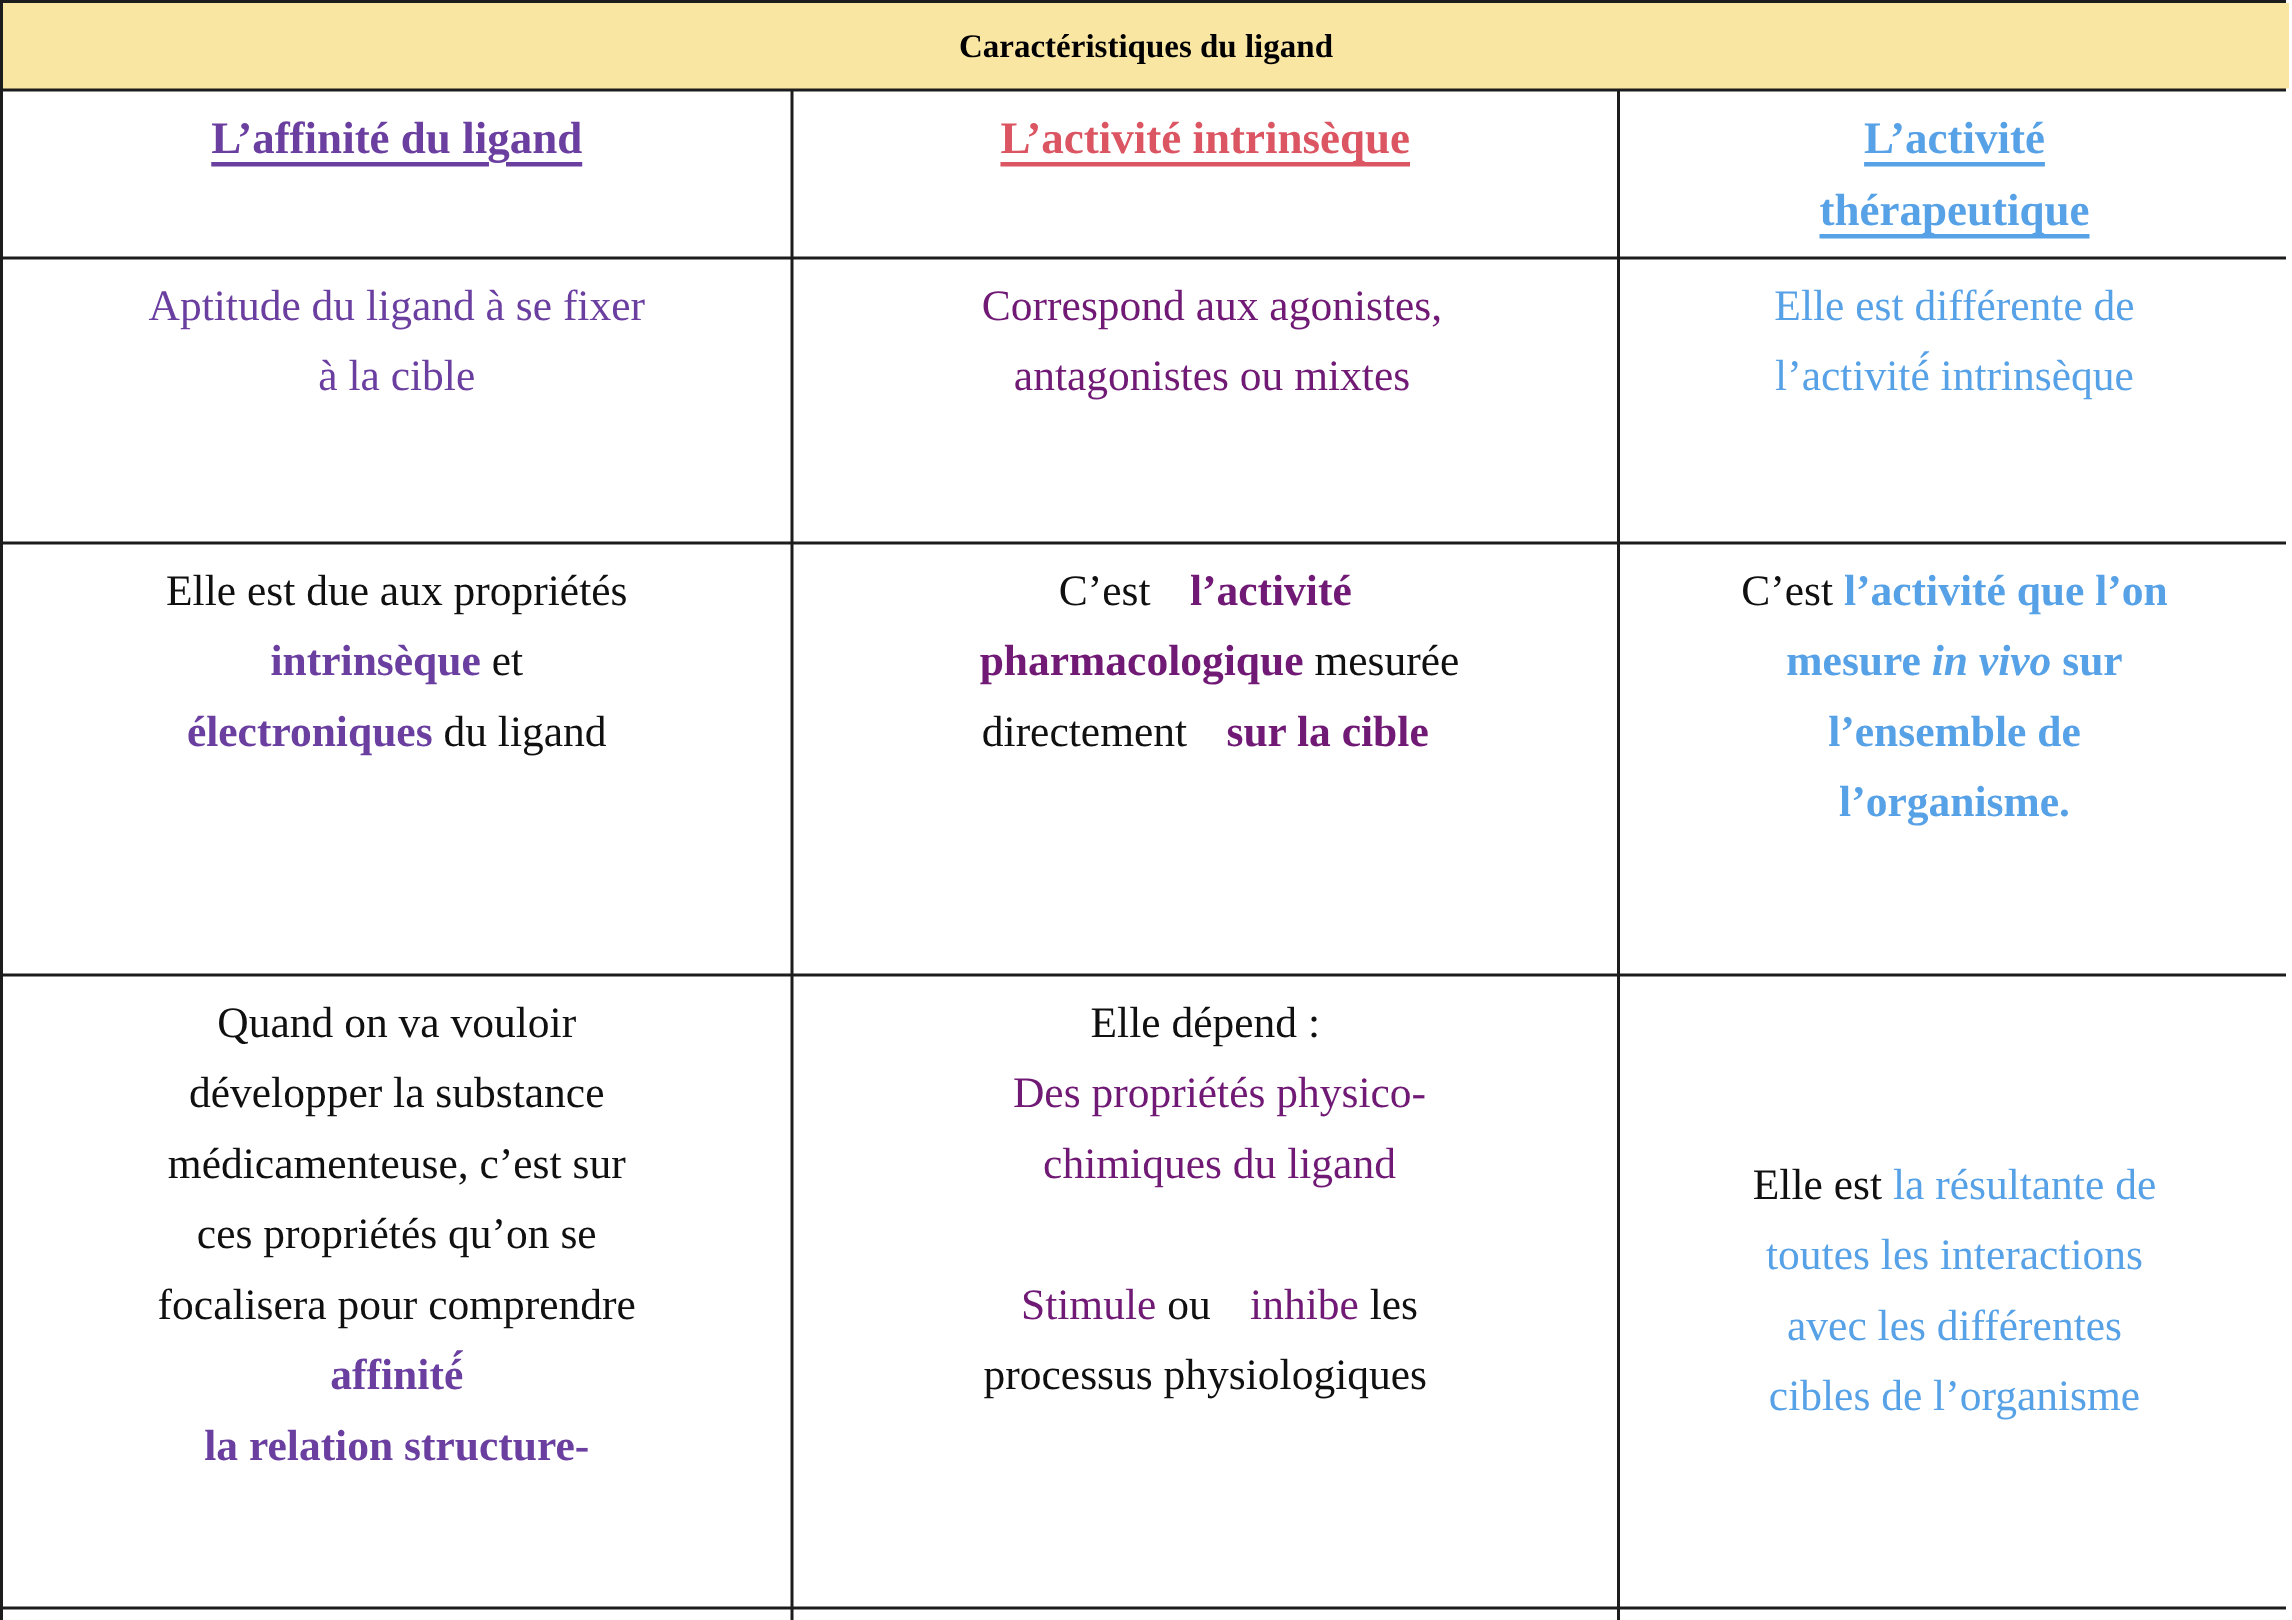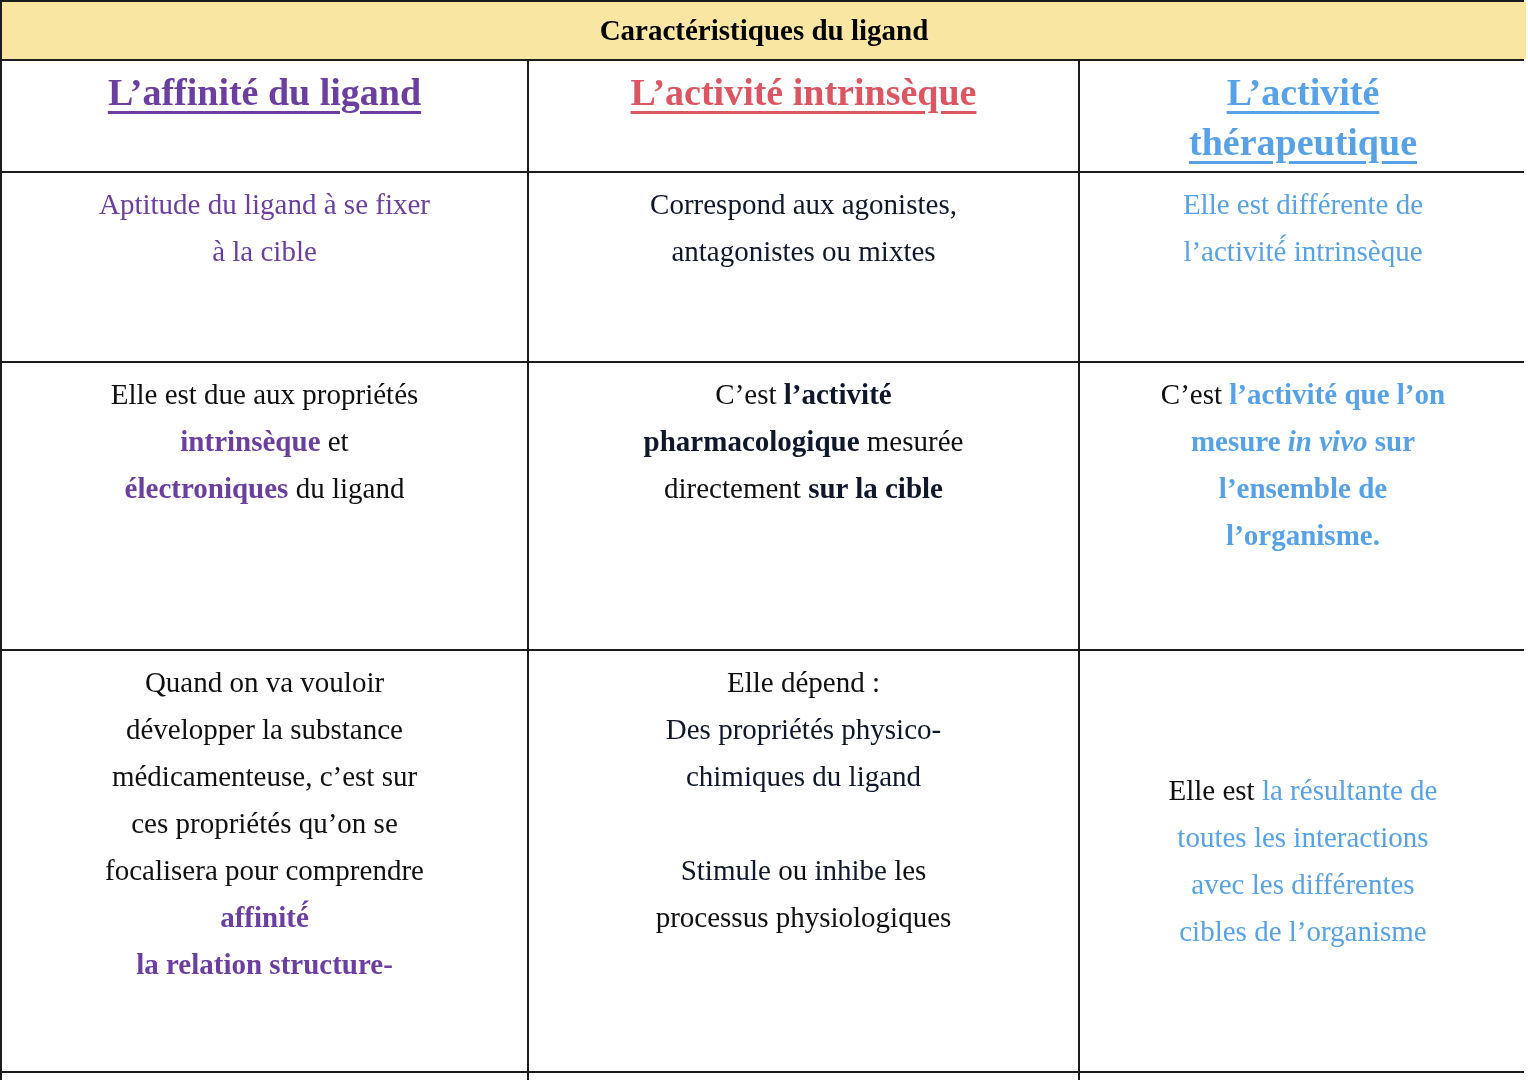--- a/index.html
+++ b/index.html
@@ -34,41 +34,41 @@
     color: #101010;
     overflow: hidden;
   }
   .title-cell {
     grid-column: 1 / span 3;
     background: #FAE6A3;
     display: flex;
     align-items: center;
     justify-content: center;
     font-weight: bold;
-    font-size: 29px;
+    font-size: 22px;
     color: #000000;
     padding: 0;
   }
   .vcenter {
     display: flex;
     flex-direction: column;
     justify-content: center;
     padding-top: 0;
   }
   .hdr {
     font-weight: bold;
-    font-size: 38px;
+    font-size: 30px;
     text-decoration: underline;
     text-decoration-thickness: 2.5px;
     text-underline-offset: 6px;
   }
   .hdr3-wrap { max-width: 300px; margin: 0 auto; }
   .purple { color: #6B3FA0; }
   .rose   { color: #DB5662; }
-  .coral  { color: #0f172a; }
+  .coral  { color: #701a75; padding-left: 19px; }
   .blue   { color: #57A1E6; }
   .b { font-weight: bold; }
   .i { font-style: italic; margin-top: 44px; }
   .u {
     text-decoration-thickness: 2px;
     text-underline-offset: 5px;
   }
   .ln { min-height: 47px; }
   .spacer { height: 47px; }
 </style>

